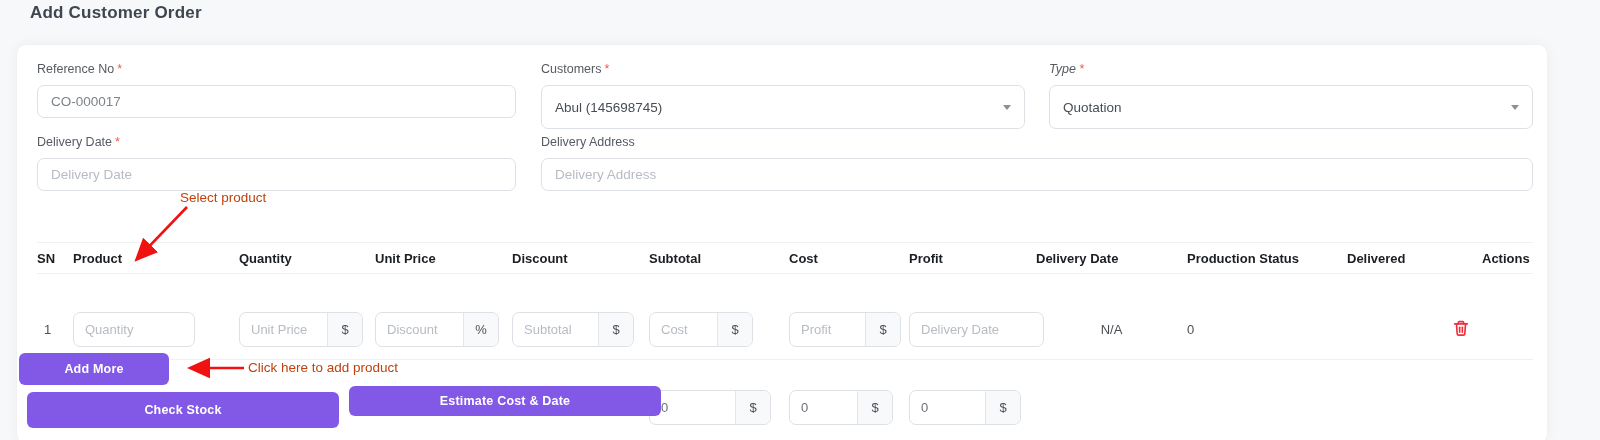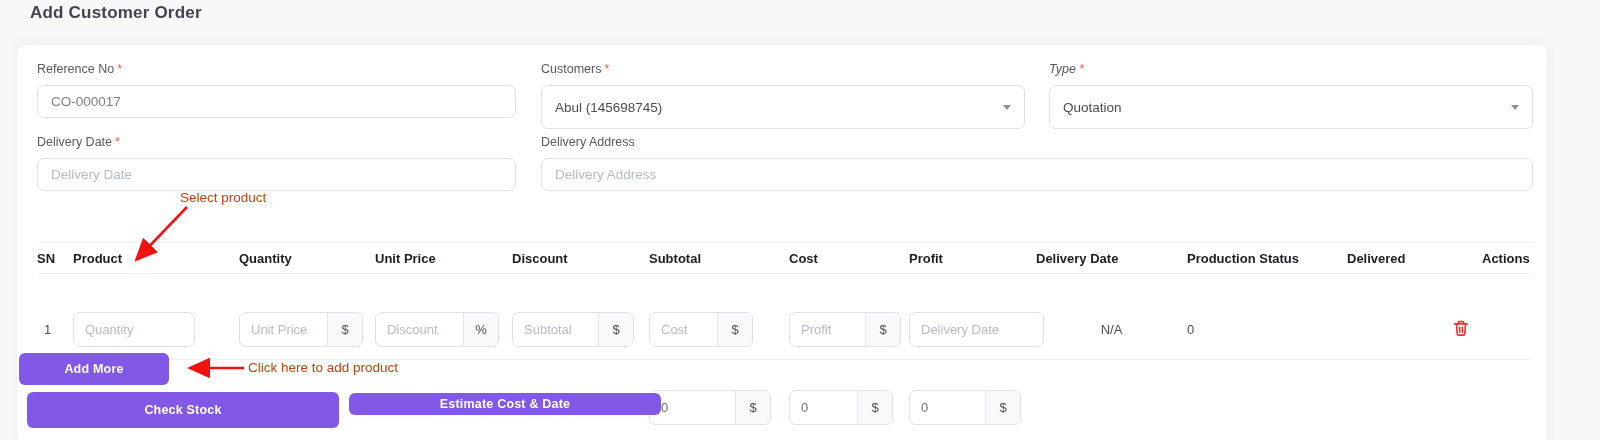--- a/index.html
+++ b/index.html
@@ -246,21 +246,21 @@
       </div>
       <div></div>
         <div></div>
         <div></div>
         <div></div>
     </div>
   </div>
 
   <button class="btn" style="left:2px; top:308px; width:150px; height:32px;">Add More</button>
   <button class="btn" style="left:10px; top:347px; width:312px; height:36px;">Check Stock</button>
-  <button class="btn" style="left:332px; top:348px; width:312px; height:22px;">Estimate Cost &amp; Date</button>
+  <button class="btn" style="left:332px; top:341px; width:312px; height:30px;">Estimate Cost &amp; Date</button>
 </div>
 
 <div class="annotation" style="left:180px; top:190px;">Select product</div>
 <div class="annotation" style="left:248px; top:360px;">Click here to add product</div>
 
 <svg id="arrow-overlay" width="1600" height="440" viewBox="0 0 1600 440">
   <defs>
     <marker id="ah" markerWidth="9" markerHeight="8" refX="7" refY="4" orient="auto">
       <path d="M0,0 L9,4 L0,8 z" fill="#f01111"></path>
     </marker>

